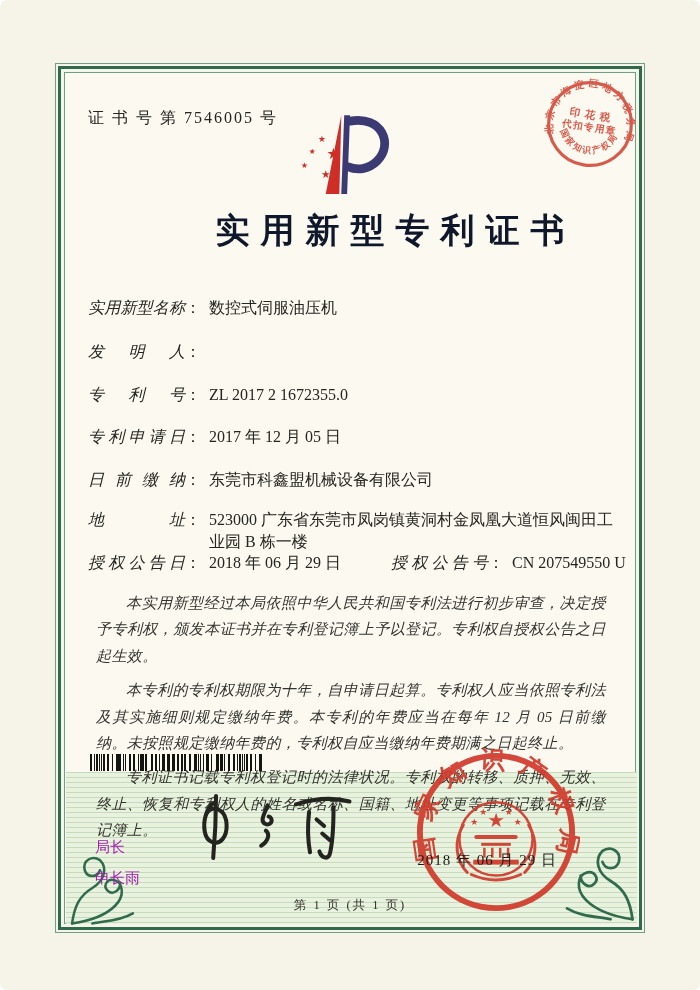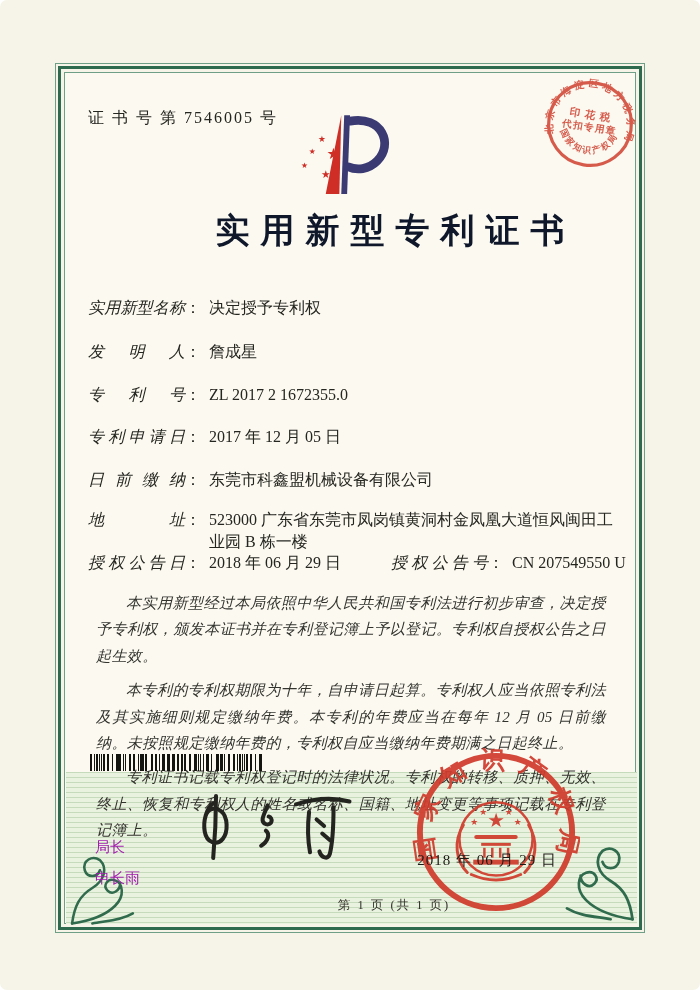--- a/index.html
+++ b/index.html
@@ -57,21 +57,21 @@
   .seal-arc{fill:#d03a2c;font-size:25px;font-weight:bold;letter-spacing:13px;font-family:"Liberation Serif",serif;}
   .star{fill:#d03a2c;font-family:"DejaVu Sans",sans-serif;text-anchor:middle;}
   #seal-date{position:absolute;left:402px;top:851px;width:170px;text-align:center;font-size:15px;letter-spacing:1px;color:#1c1a16;z-index:5;}
   
   #tax-stamp{position:absolute;left:544px;top:78px;width:92px;height:92px;z-index:6;transform:rotate(9deg);opacity:.9;}
   .stamp-arc{fill:#d24a3a;font-size:10.5px;font-weight:bold;letter-spacing:4px;}
   .stamp-arc2{fill:#d24a3a;font-size:9.5px;font-weight:bold;letter-spacing:2px;}
   .stamp-c1{fill:#d24a3a;font-size:11.5px;font-weight:bold;letter-spacing:5px;text-anchor:middle;}
   .stamp-c2{fill:#d24a3a;font-size:10.5px;font-weight:bold;letter-spacing:1.5px;text-anchor:middle;}
   
-  #footer{position:absolute;left:55px;top:897px;width:590px;text-align:center;font-size:12.5px;letter-spacing:2px;z-index:3;color:#33332c;padding-left:44px;}
+  #footer{position:absolute;left:55px;top:897px;width:590px;text-align:center;font-size:12.5px;letter-spacing:2px;z-index:3;color:#33332c;}
   
   .logo-star{fill:#cf2e26;font-family:"DejaVu Sans",sans-serif;text-anchor:middle;}
 </style>
 </head>
 <body>
 
 <div id="paper">
 
   <div id="frame">
     <div class="f1"></div>
@@ -107,26 +107,25 @@
     <text class="logo-star" x="30" y="45" font-size="8">★</text>
     <text class="logo-star" x="22" y="59" font-size="8">★</text>
     <text class="logo-star" x="44" y="70" font-size="11">★</text>
   </svg>
 
   <div id="title">实用新型专利证书</div>
 
   <div class="field-row" style="top:297px">
     <span class="flabel">实用新型名称</span>
       <span class="colon">：</span>
-      <span class="fvalue">决定授予专利权</span>
+      <span class="fvalue">数控式伺服油压机</span>
   </div>
   <div class="field-row" style="top:341px">
     <span class="flabel">发明人</span>
       <span class="colon">：</span>
-      <span class="fvalue">詹成星</span>
   </div>
   <div class="field-row" style="top:384px">
     <span class="flabel">专利号</span>
       <span class="colon">：</span>
       <span class="fvalue">ZL 2017 2 1672355.0</span>
   </div>
   <div class="field-row" style="top:426px">
     <span class="flabel">专利申请日</span>
       <span class="colon">：</span>
       <span class="fvalue">2017 年 12 月 05 日</span>

